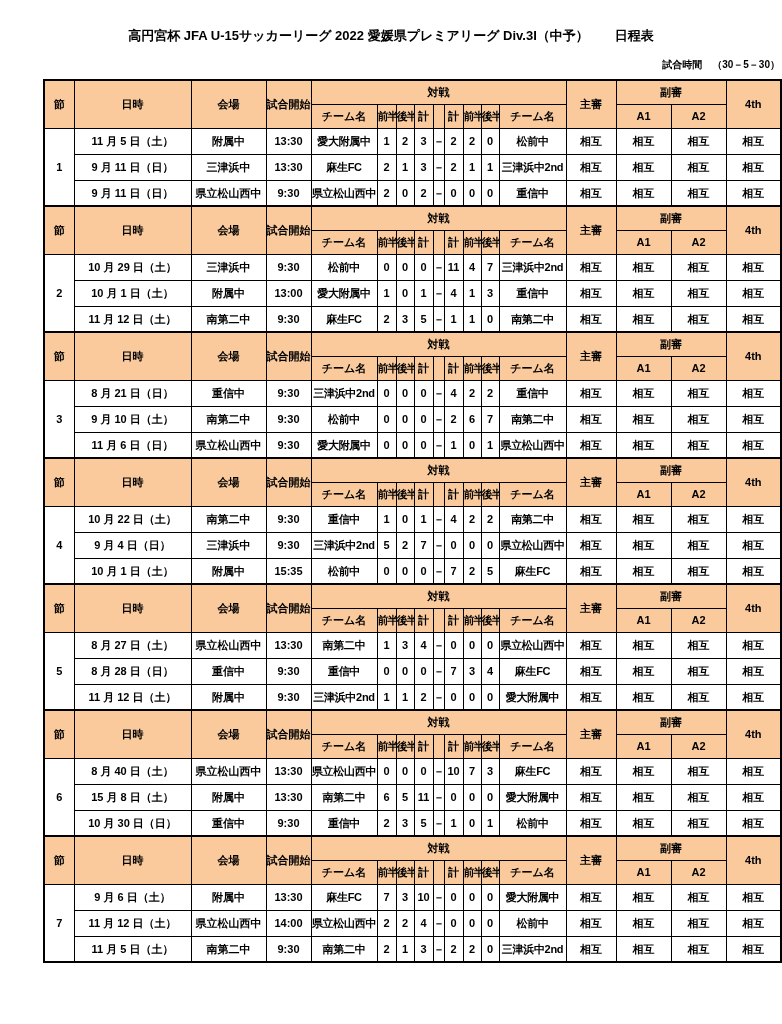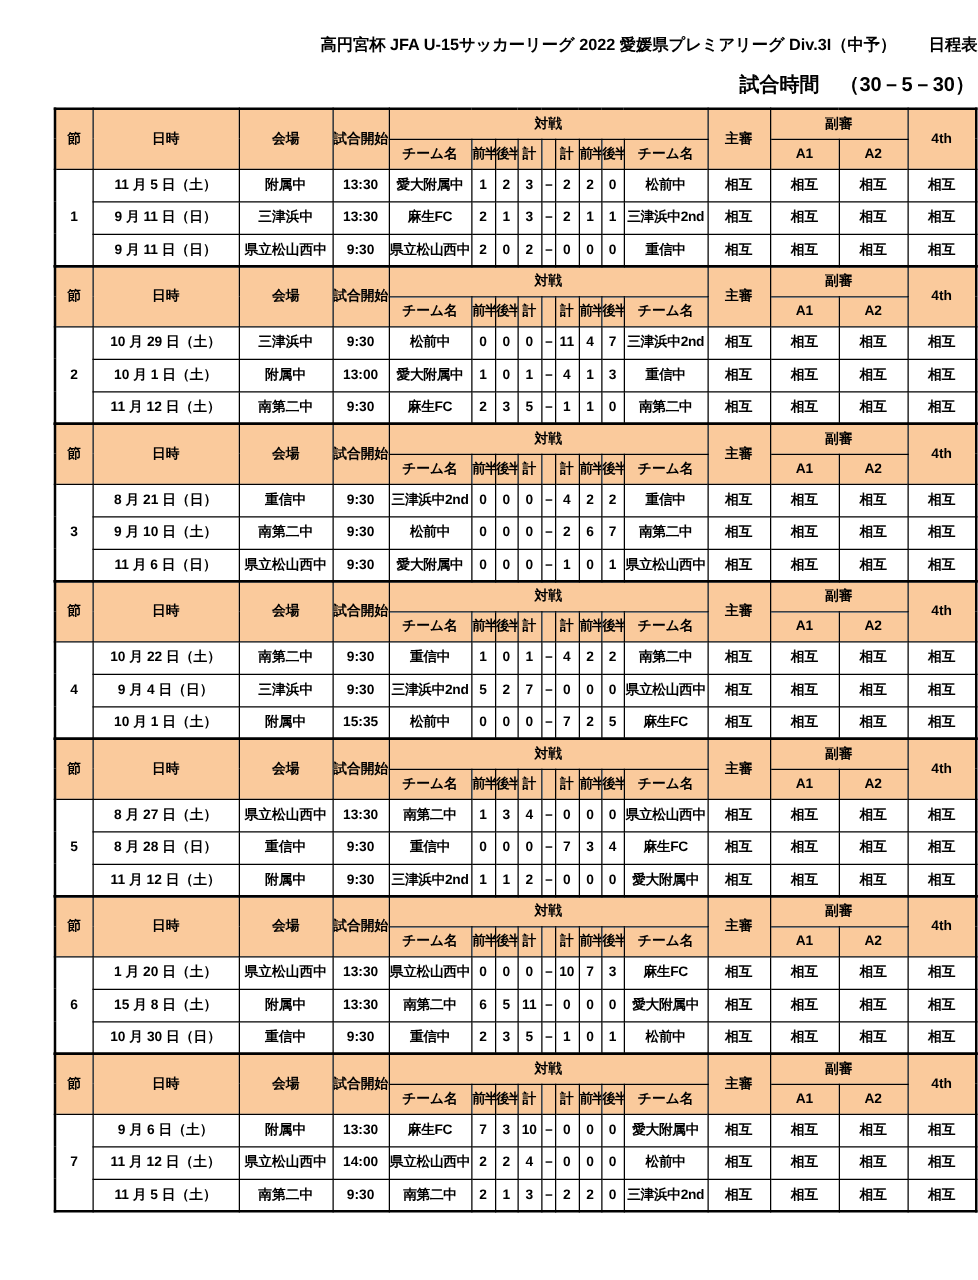--- a/index.html
+++ b/index.html
@@ -4,22 +4,22 @@
 <style>
   :root { --header-bg: #FACA9C; --line: #000; }
   * { box-sizing: border-box; }
   html,body { margin:0; padding:0; }
   body {
     width:782px; height:1024px; background:#fff; color:#000;
     font-family:"Liberation Sans","DejaVu Sans",sans-serif;
     -webkit-font-smoothing:antialiased;
   }
   .sheet { position:relative; padding-top:27px; }
-  .title { text-align:right; font-size:13px; font-weight:bold; white-space:pre; }
-  .note  { width:737px; margin:13px 0 7px 43px; text-align:right; font-size:16px; font-weight:bold; white-space:pre; }
+  .title { text-align:center; font-size:13px; font-weight:bold; white-space:pre; }
+  .note  { width:737px; margin:13px 0 7px 43px; text-align:right; font-size:10px; font-weight:bold; white-space:pre; }
 
   table.section {
     border-collapse:collapse; table-layout:fixed; width:739px; margin-left:43px;
     border:2.5px solid var(--line);
   }
   table.section + table.section { margin-top:-2px; }
   table.section td {
     border:1px solid var(--line); text-align:center; vertical-align:middle;
     padding:0; overflow:hidden; white-space:nowrap; font-size:11px; line-height:1.1;
   }
@@ -597,21 +597,21 @@
       <td></td>
       <td class="goukei-h">計</td>
       <td class="tinyh">前半</td>
       <td class="tinyh">後半</td>
       <td>チーム名</td>
       <td>A1</td>
       <td>A2</td>
     </tr>
     <tr class="data">
       <td class="secno" rowspan="3">6</td>
-      <td class="date">1 月 20 日（土）</td>
+      <td class="date">8 月 40 日（土）</td>
       <td>県立松山西中</td>
       <td>13:30</td>
       <td class="team">県立松山西中</td>
       <td class="half">0</td>
       <td class="half">0</td>
       <td class="total">0</td>
       <td class="dash">－</td>
       <td class="total">10</td>
       <td class="half">7</td>
       <td class="half">3</td>

